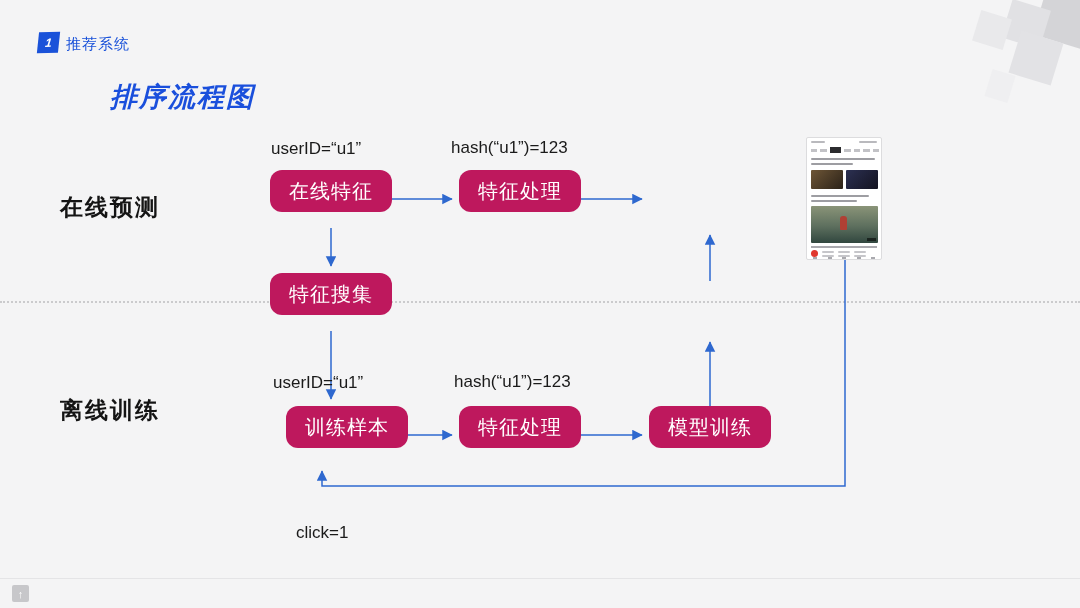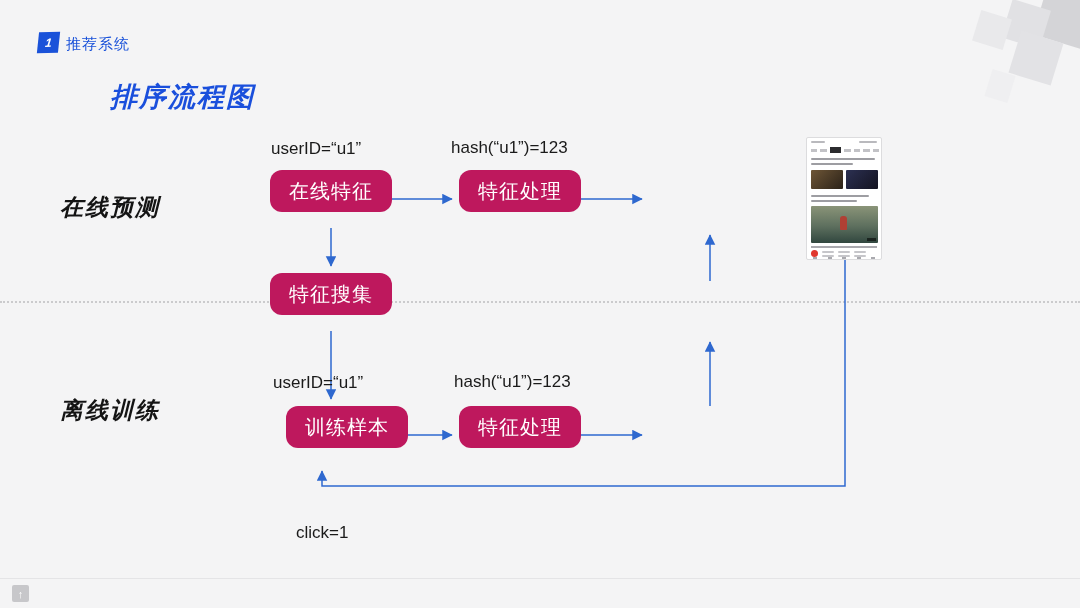--- a/index.html
+++ b/index.html
@@ -32,21 +32,21 @@
   .page-title {
     position:absolute; left:62px; top:79px;
     color:#1a4fdc; font-size:27px; font-weight:700; font-style:italic;
     letter-spacing:2px;
     margin-left:48px;
   }
 
   
   .section-label {
     position:absolute; left:60px; color:#141414;
-    font-size:23px; font-weight:700; font-style:italic; letter-spacing:2px;
+    font-size:23px; font-weight:700; letter-spacing:2px;
   }
   .section-online  { top:192px; }
   .section-offline { top:395px; }
 
   .dotted-separator {
     position:absolute; left:0; right:0; top:301px; height:0;
     border-top:2px dotted #cbcbcd;
   }
 
   
@@ -173,20 +173,21 @@
       <path d="M710 281 L710 235" marker-end="url(#arw)"></path>
       <path d="M845 259 L845 486 L322 486 L322 471" marker-end="url(#arw)"></path>
     </g>
   </svg>
 
   <div class="node n-online-features">在线特征</div>
   <div class="node n-fp-online">特征处理</div>
   <div class="node n-feature-collection">特征搜集</div>
   <div class="node n-training-samples">训练样本</div>
   <div class="node n-fp-offline">特征处理</div>
+  <div class="node n-model-training">模型训练</div>
 
 
   <div class="flow-label l-user-online">userID=“u1”</div>
   <div class="flow-label l-hash-online">hash(“u1”)=123</div>
   <div class="flow-label l-user-offline">userID=“u1”</div>
   <div class="flow-label l-hash-offline">hash(“u1”)=123</div>
   <div class="flow-label l-click">click=1</div>
 
   <div class="phone">
     <div class="ph-status">

